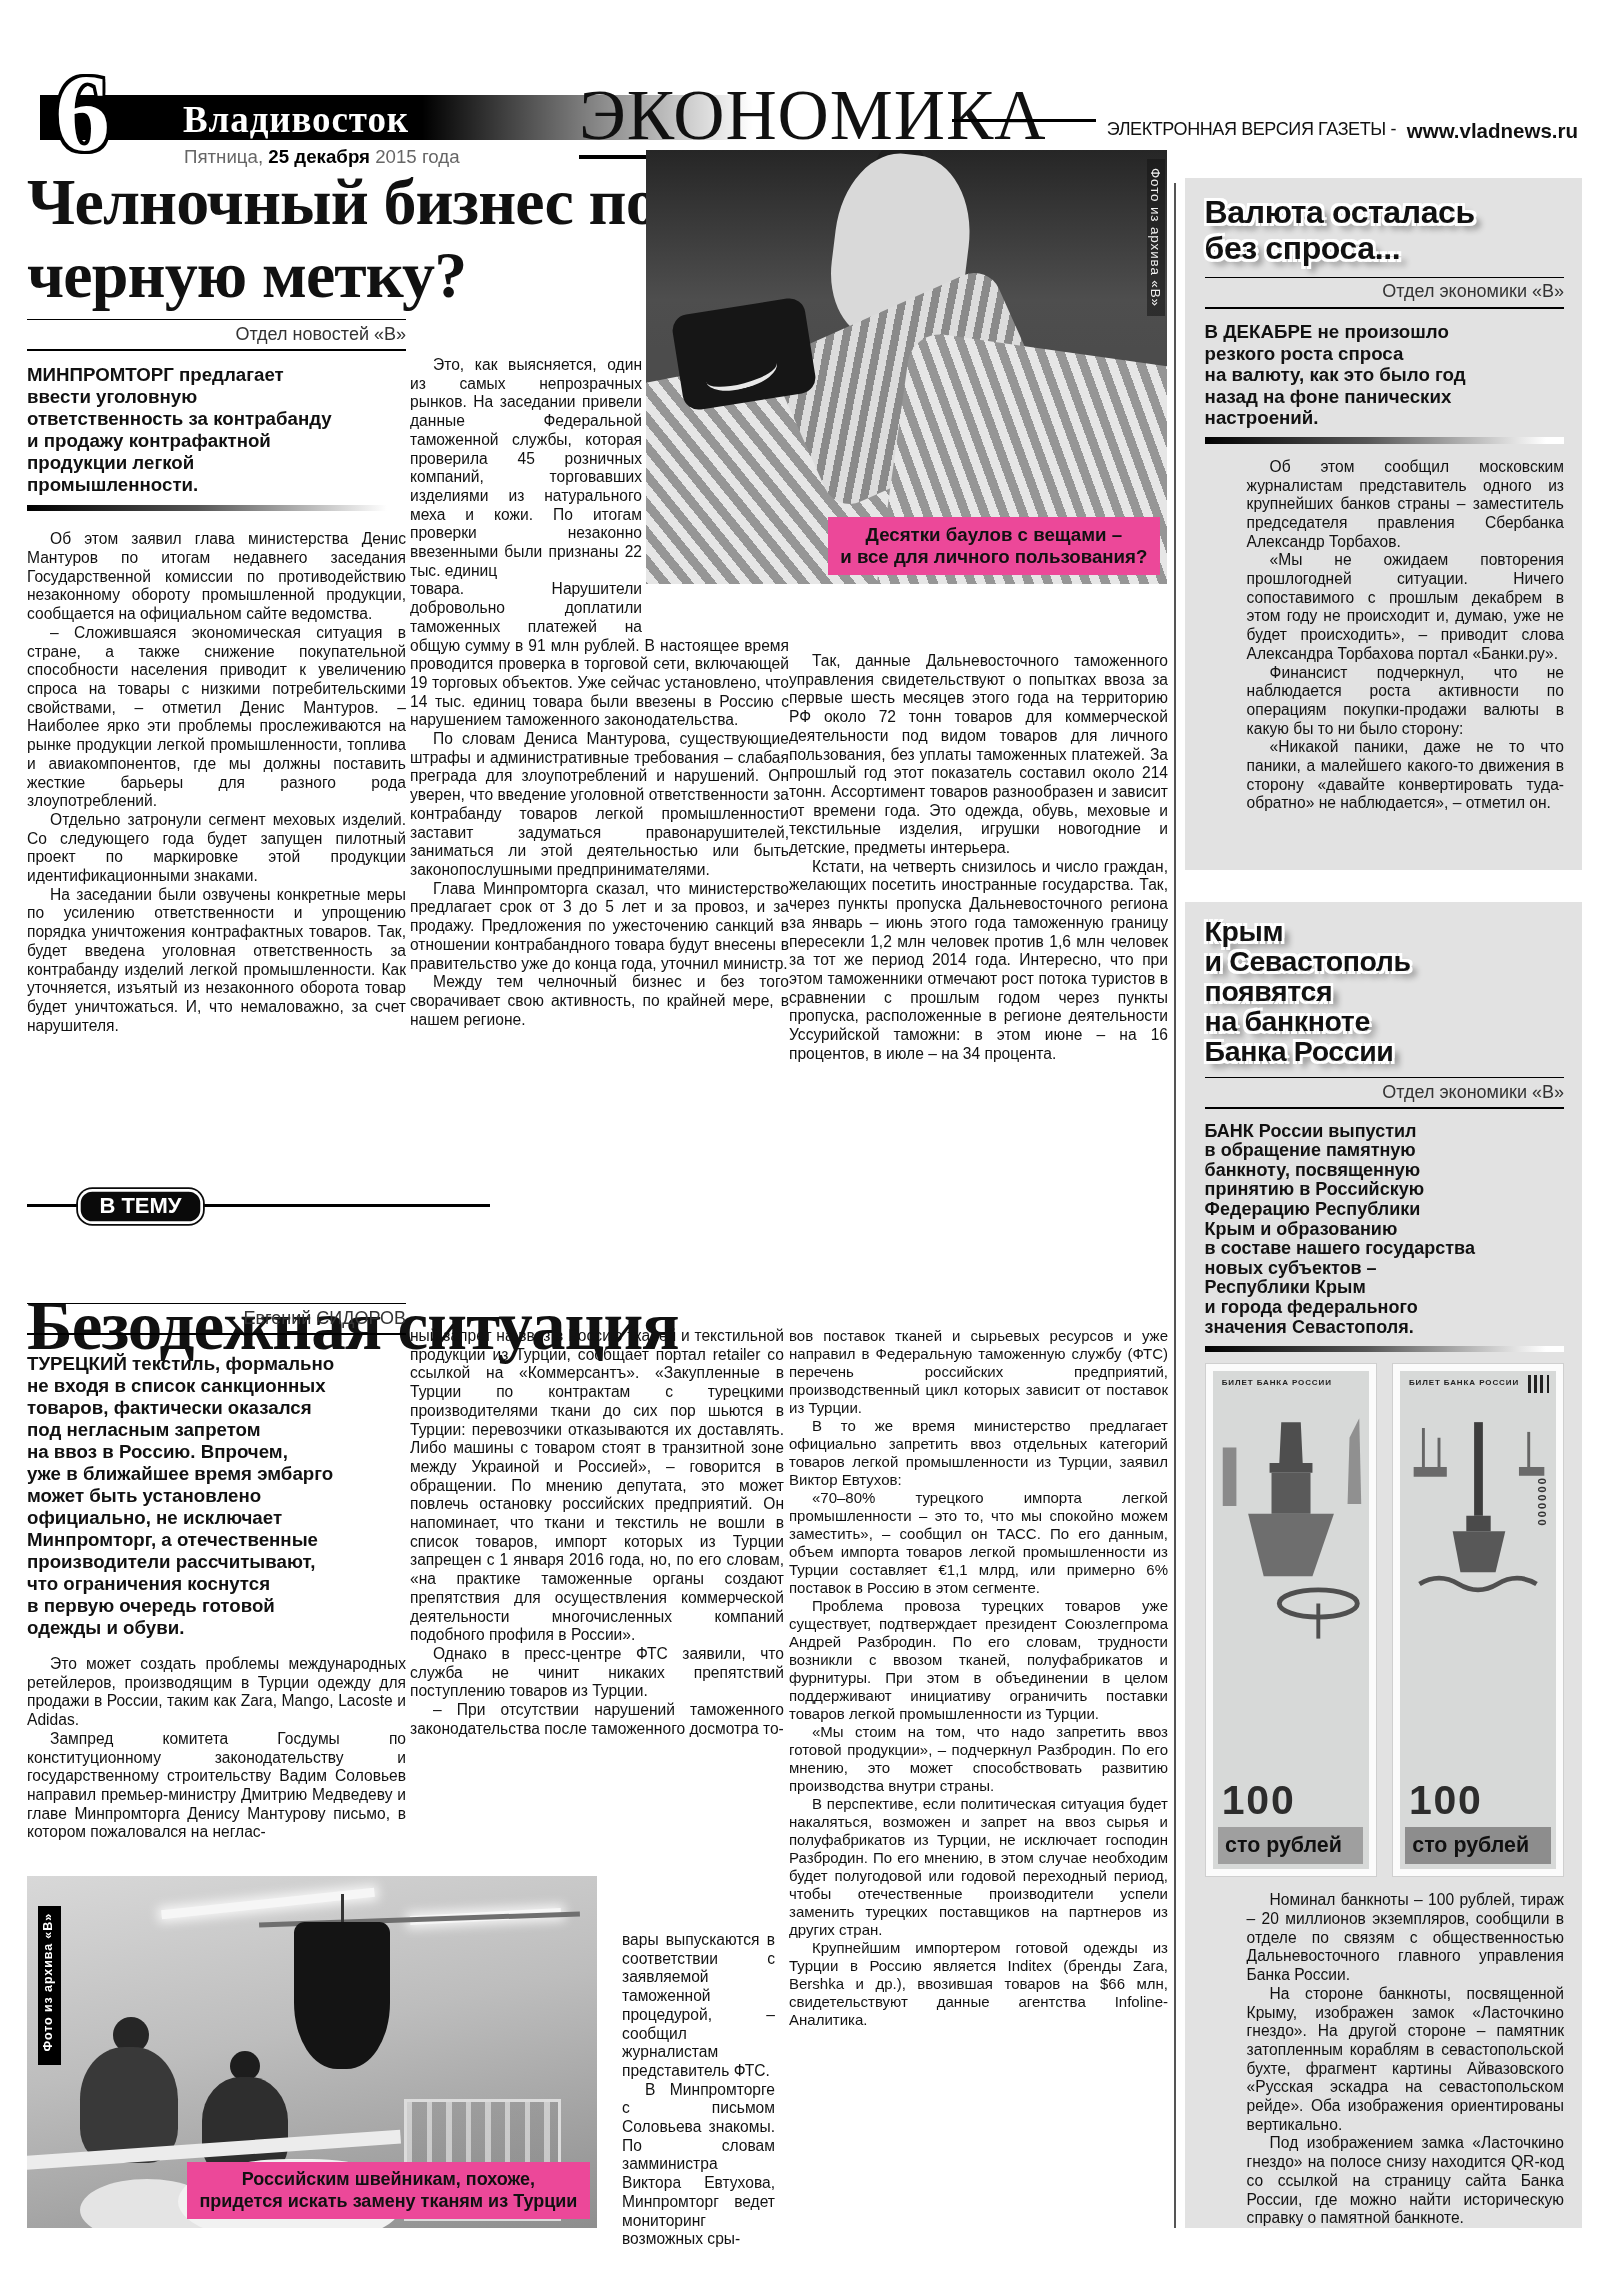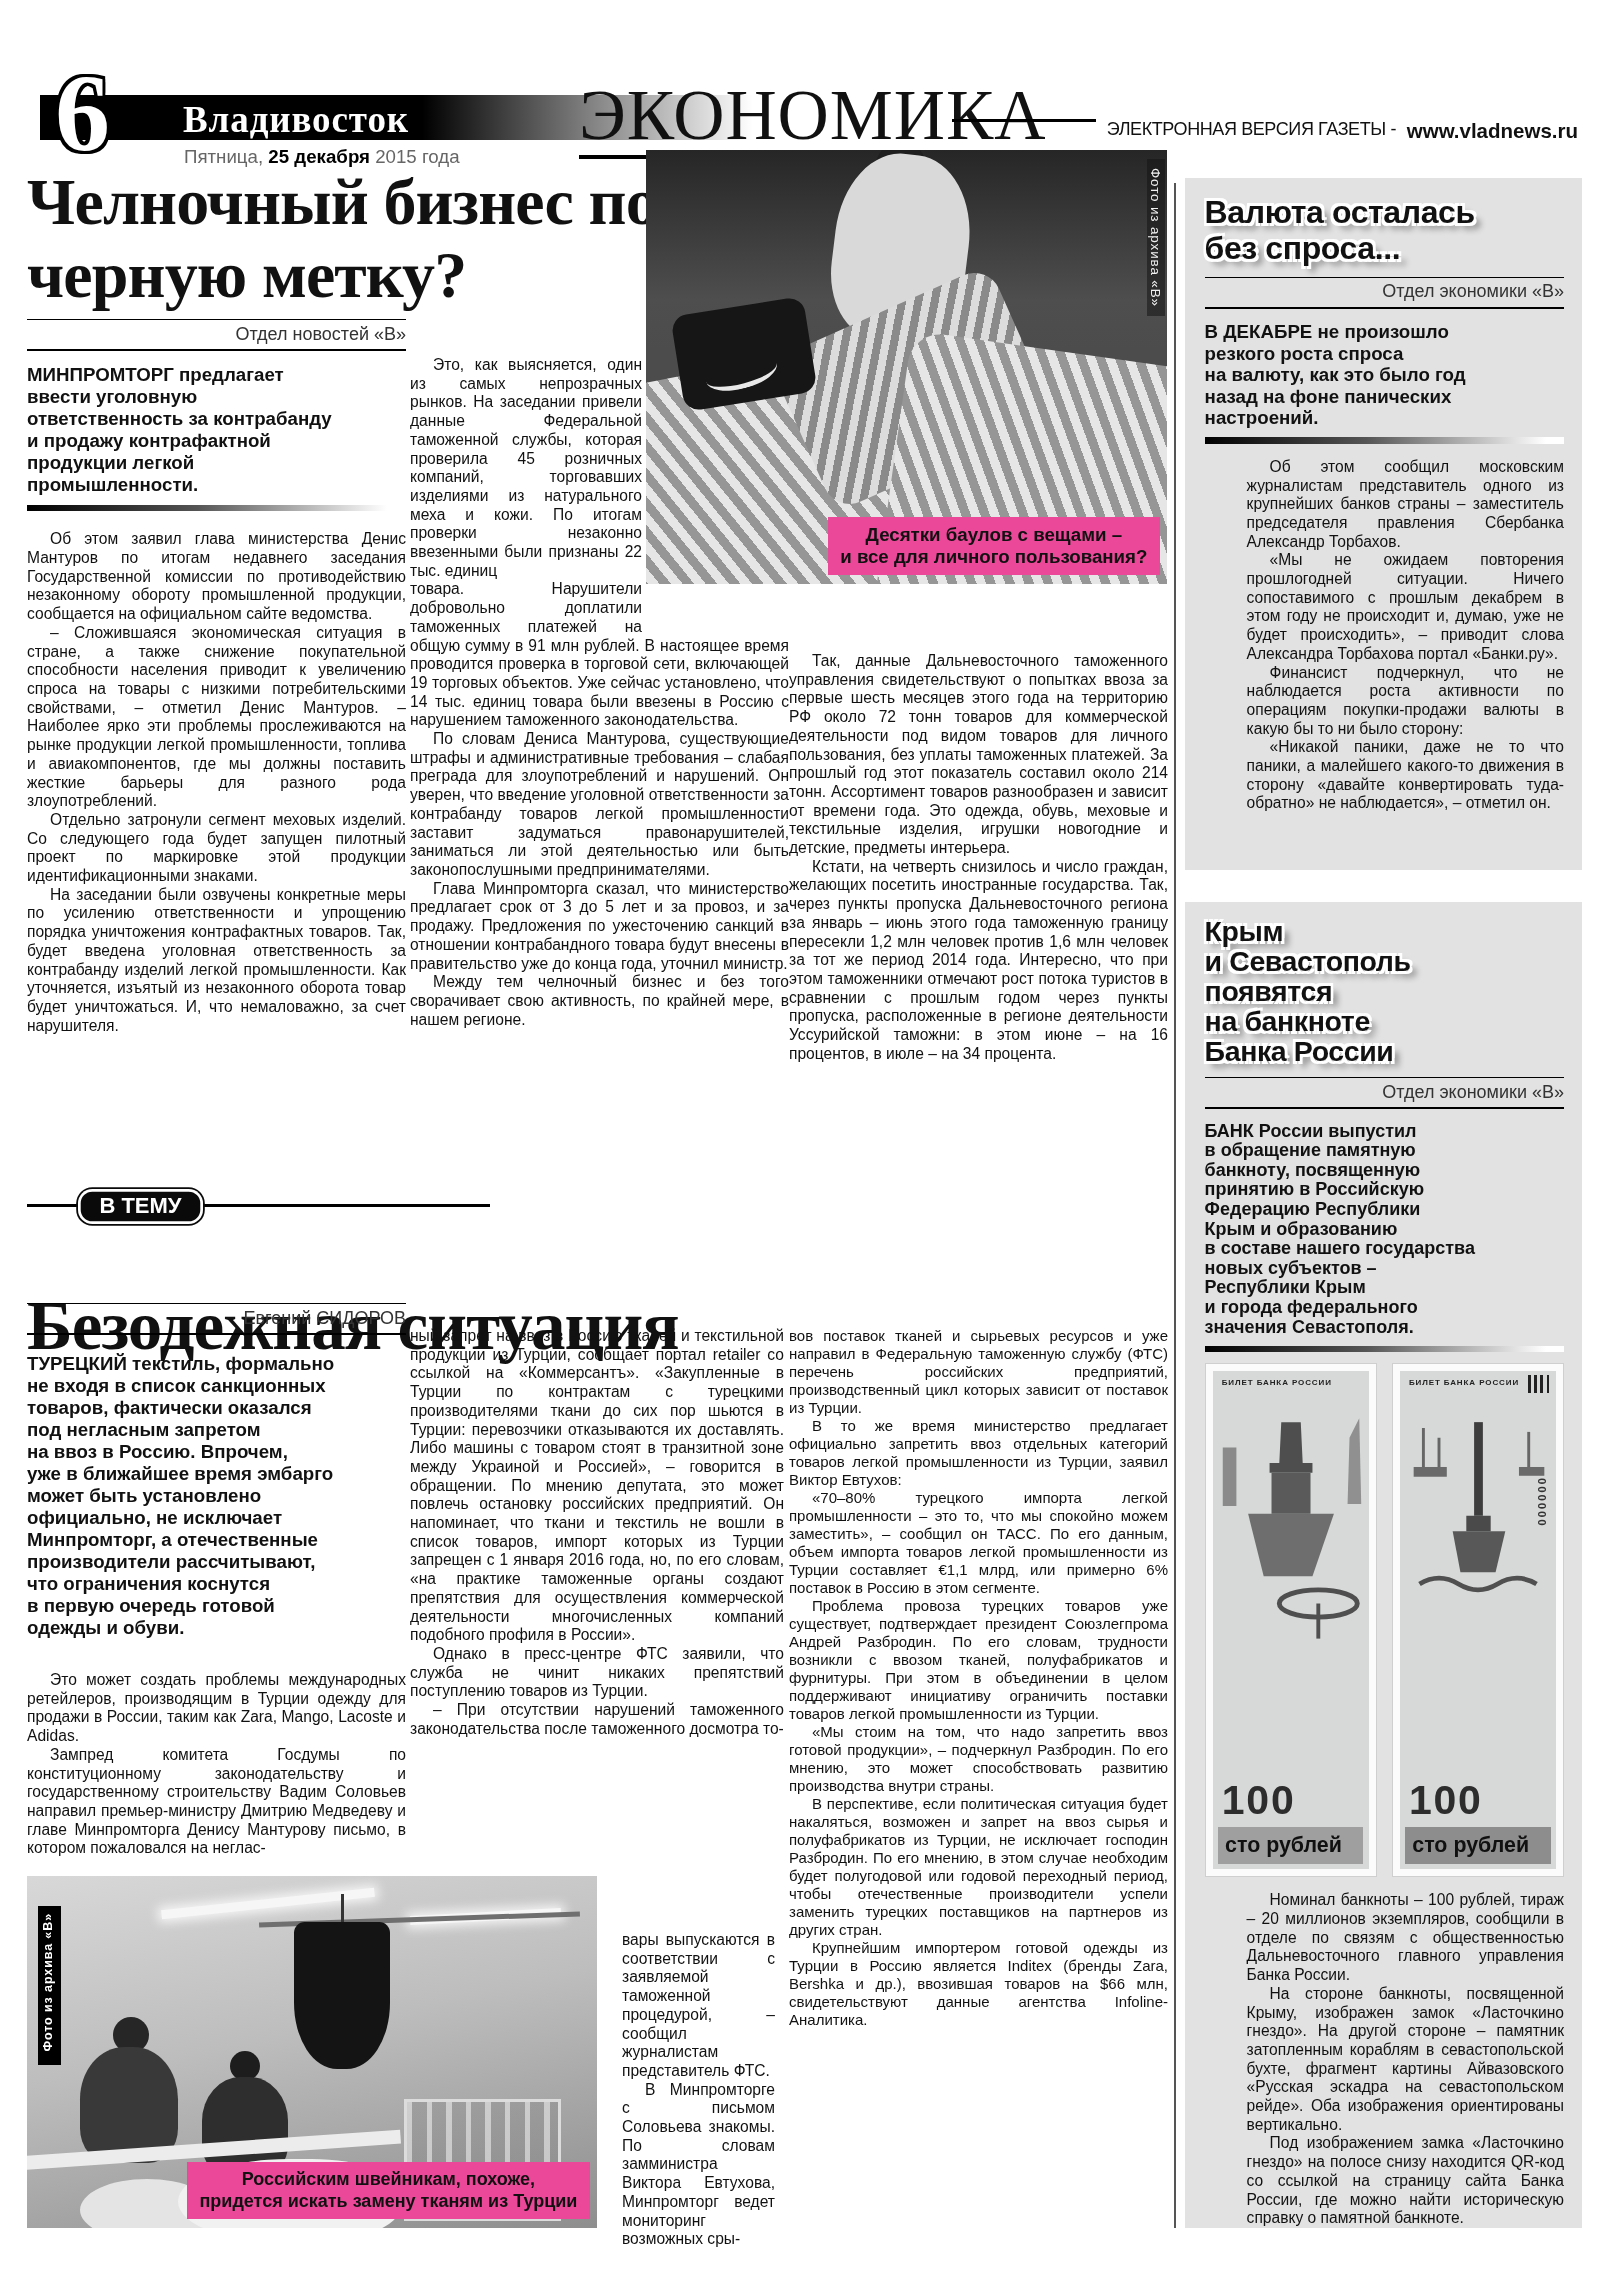--- a/index.html
+++ b/index.html
@@ -64,21 +64,21 @@
   .photo-caption{position:absolute;right:7.1px;bottom:9px;background:#ec4899;
     padding:7.1px 12.5px;font-weight:bold;font-size:18.7px;line-height:22px;text-align:center;}
   
   #vtema-line{left:27px;top:1204px;width:463px;height:2.7px;background:#000;}
   #vtema{left:78px;top:1189px;background:#0a0a0a;color:#fff;font-weight:bold;font-size:22px;
     padding:3.6px 21.4px 5.3px;border-radius:14.3px;box-shadow:inset 0 0 0 2.7px #fff,0 0 0 1.8px #0a0a0a;z-index:2;}
   
   #second-headline{left:27px;top:1295px;width:873px;font-size:69px;line-height:62px;font-weight:bold;letter-spacing:-0.9px;}
   #second-byline{left:27px;top:1303px;width:379px;}
   #second-col1{left:27px;top:1353px;width:379px;}
-  #second-col1 .body-text{margin-top:32px;}
+  #second-col1 .body-text{margin-top:16px;}
   #second-col2a{left:410px;top:1283px;width:374px;}
   #second-col2b{left:622px;top:1887px;width:153px;}
   #second-col3{left:789px;top:1283px;width:379px;}
   
   #photo-bottom{left:27px;top:1876px;width:570px;height:352px;overflow:hidden;
     background:linear-gradient(168deg,#d8d8d8 0%,#bdbdbd 45%,#8e8e8e 100%);}
   #photo-bottom .ceiling{position:absolute;left:0;top:0;right:0;height:77px;background:linear-gradient(#b4b4b4,#cicici,#c2c2c2);}
   #photo-bottom .lamp{position:absolute;height:9px;background:#f6f6f6;box-shadow:0 0 10.7px 3.6px rgba(255,255,255,.8);}
   #photo-bottom .l1{left:134px;top:23px;width:214px;transform:rotate(-6deg);}
   #photo-bottom .l2{left:383px;top:36px;width:151px;transform:rotate(-3deg);}

